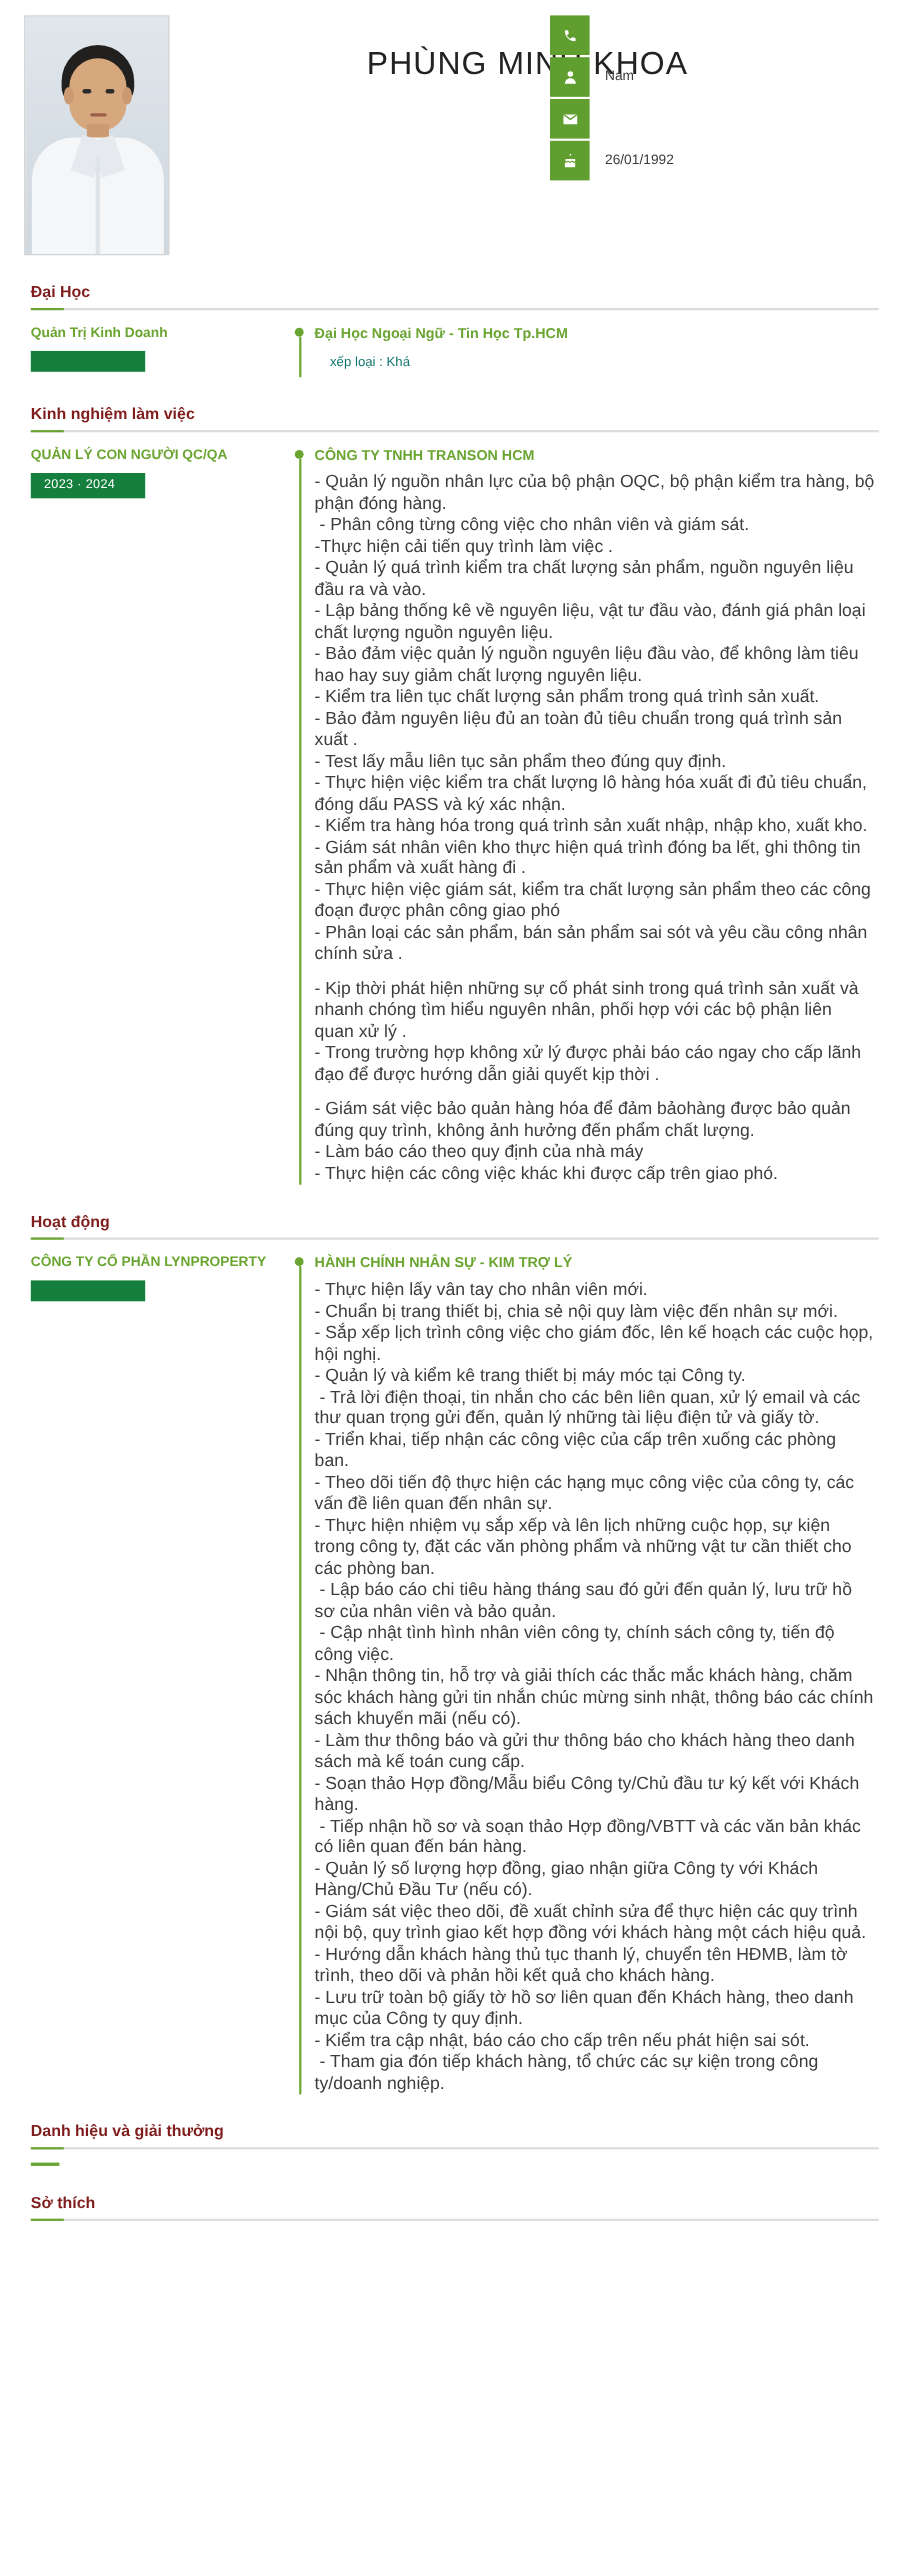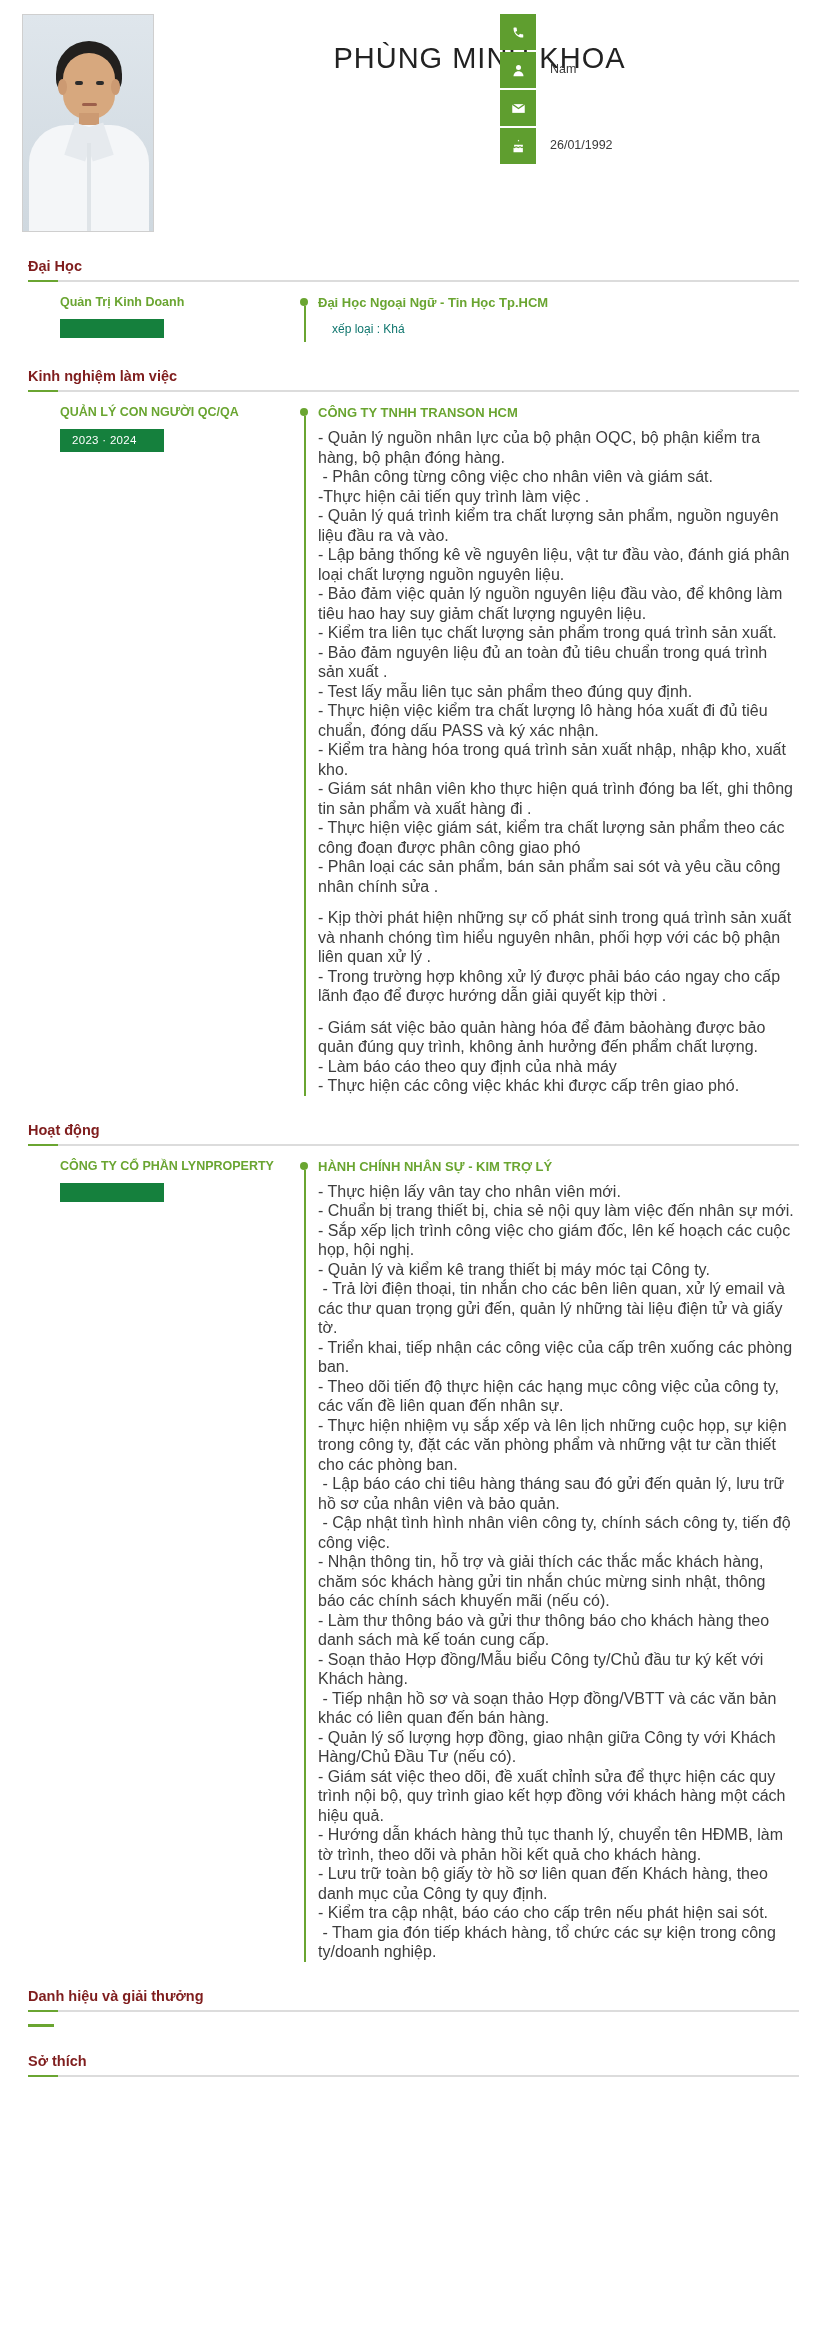--- a/index.html
+++ b/index.html
@@ -118,21 +118,20 @@
   .sec-rule .sec-rule-accent {
     width: 30px;
     height: 2px;
     background: #6aa531;
   }
 
   .entry {
     display: flex;
     position: relative;
     margin-top: 12px;
-    margin-left: 32px;
   }
   .left-col {
     width: 236px;
     flex: 0 0 236px;
     padding-right: 10px;
   }
   .left-title {
     font-size: 12.5px;
     font-weight: bold;
     color: #6aa531;

